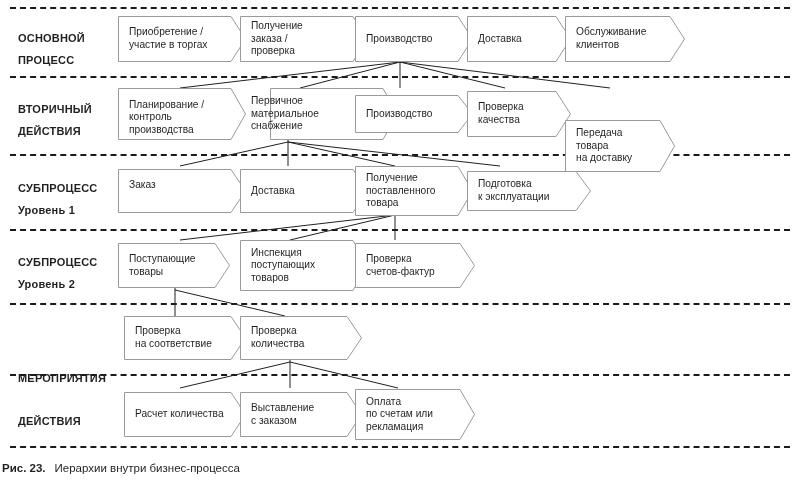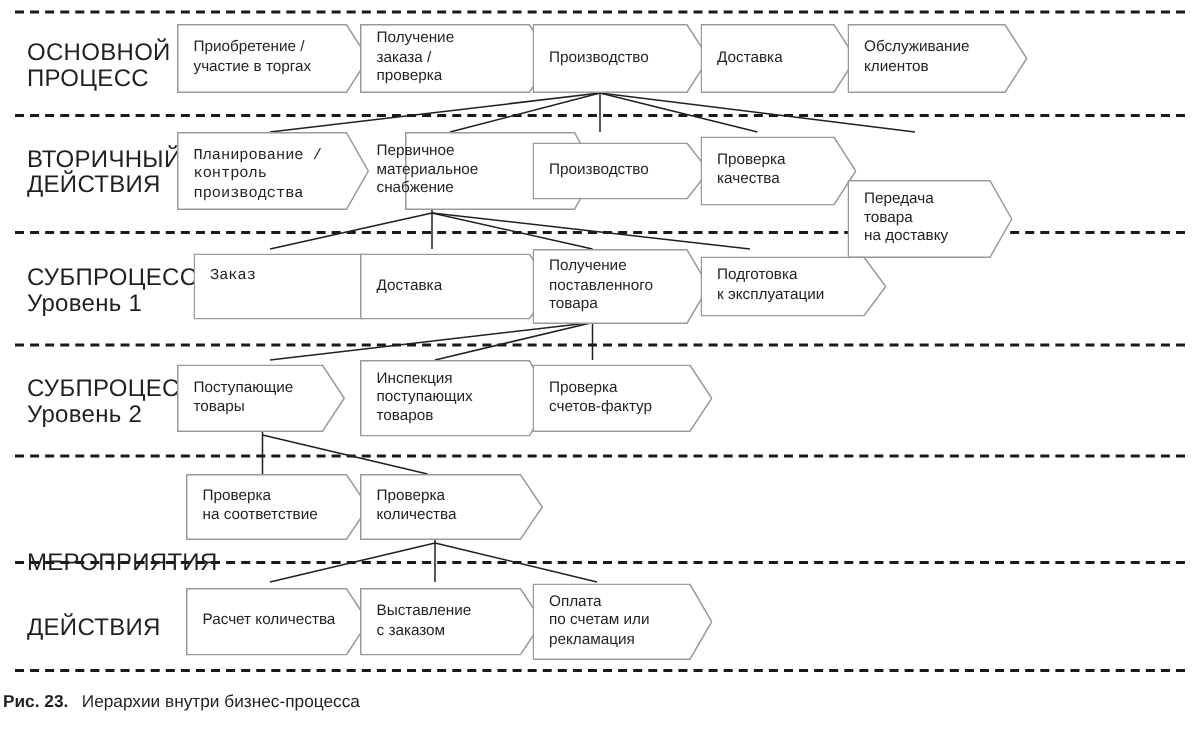--- a/index.html
+++ b/index.html
@@ -17,24 +17,24 @@
   }
   #diagram {
     position: absolute;
     left: 0;
     top: 0;
     width: 799px;
     height: 489px;
   }
   .row-label {
     position: absolute;
-    font-size: 16px;
-    font-weight: normal;
+    font-size: 11px;
+    font-weight: bold;
     letter-spacing: 0.2px;
-    line-height: 17px;
+    line-height: 22px;
     color: #231f20;
     white-space: pre-line;
   }
   .chev {
     position: absolute;
     box-sizing: border-box;
   }
   .chev .chev-text {
     position: absolute;
     left: 11px;
@@ -154,21 +154,21 @@
       <polygon points="0.5,0.5 105,0.5 119.5,23 105,45.5 0.5,45.5" fill="#ffffff" stroke="#9a9a9a" stroke-width="1"></polygon>
     </svg>
     <div class="chev-text">Обслуживание
 клиентов</div>
   </div>
 
 
   <div class="row-label" style="left:18px; top:98px;">ВТОРИЧНЫЙ
 ДЕЙСТВИЯ</div>
 
-  <div class="chev" style="left:118px; top:88px; width:128px; height:59px;font-family:Liberation Mono, monospace;">
+  <div class="chev" style="left:118px; top:88px; width:128px; height:59px;">
     <svg width="128" height="52" viewBox="0 0 128 52" preserveAspectRatio="none">
       <polygon points="0.5,0.5 113,0.5 127.5,26 113,51.5 0.5,51.5" fill="#ffffff" stroke="#9a9a9a" stroke-width="1"></polygon>
     </svg>
     <div class="chev-text">Планирование /
 контроль
 производства</div>
   </div>
 
   <div class="chev" style="left:240px; top:88px; width:128px; height:52px;padding-left:30px;">
     <svg width="128" height="52" viewBox="0 0 128 52" preserveAspectRatio="none">
@@ -199,21 +199,21 @@
       <polygon points="0.5,0.5 95,0.5 109.5,26 95,51.5 0.5,51.5" fill="#ffffff" stroke="#9a9a9a" stroke-width="1"></polygon>
     </svg>
     <div class="chev-text">Передача
 товара
 на доставку</div>
   </div>
 
   <div class="row-label" style="left:18px; top:177px;">СУБПРОЦЕСС
 Уровень 1</div>
 
-  <div class="chev" style="left:129px; top:169px; width:128px; height:32px;font-family:Liberation Mono, monospace;">
+  <div class="chev" style="left:118px; top:169px; width:128px; height:32px;">
     <svg width="128" height="44" viewBox="0 0 128 44" preserveAspectRatio="none">
       <polygon points="0.5,0.5 113,0.5 127.5,22 113,43.5 0.5,43.5" fill="#ffffff" stroke="#9a9a9a" stroke-width="1"></polygon>
     </svg>
     <div class="chev-text">Заказ</div>
   </div>
 
   <div class="chev" style="left:240px; top:169px; width:128px; height:44px;">
     <svg width="128" height="44" viewBox="0 0 128 44" preserveAspectRatio="none">
       <polygon points="0.5,0.5 113,0.5 127.5,22 113,43.5 0.5,43.5" fill="#ffffff" stroke="#9a9a9a" stroke-width="1"></polygon>
     </svg>

